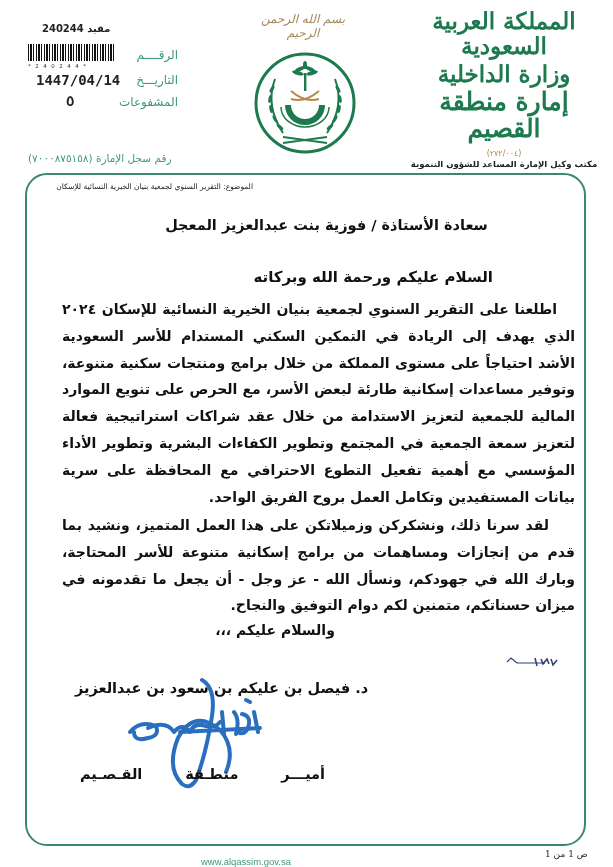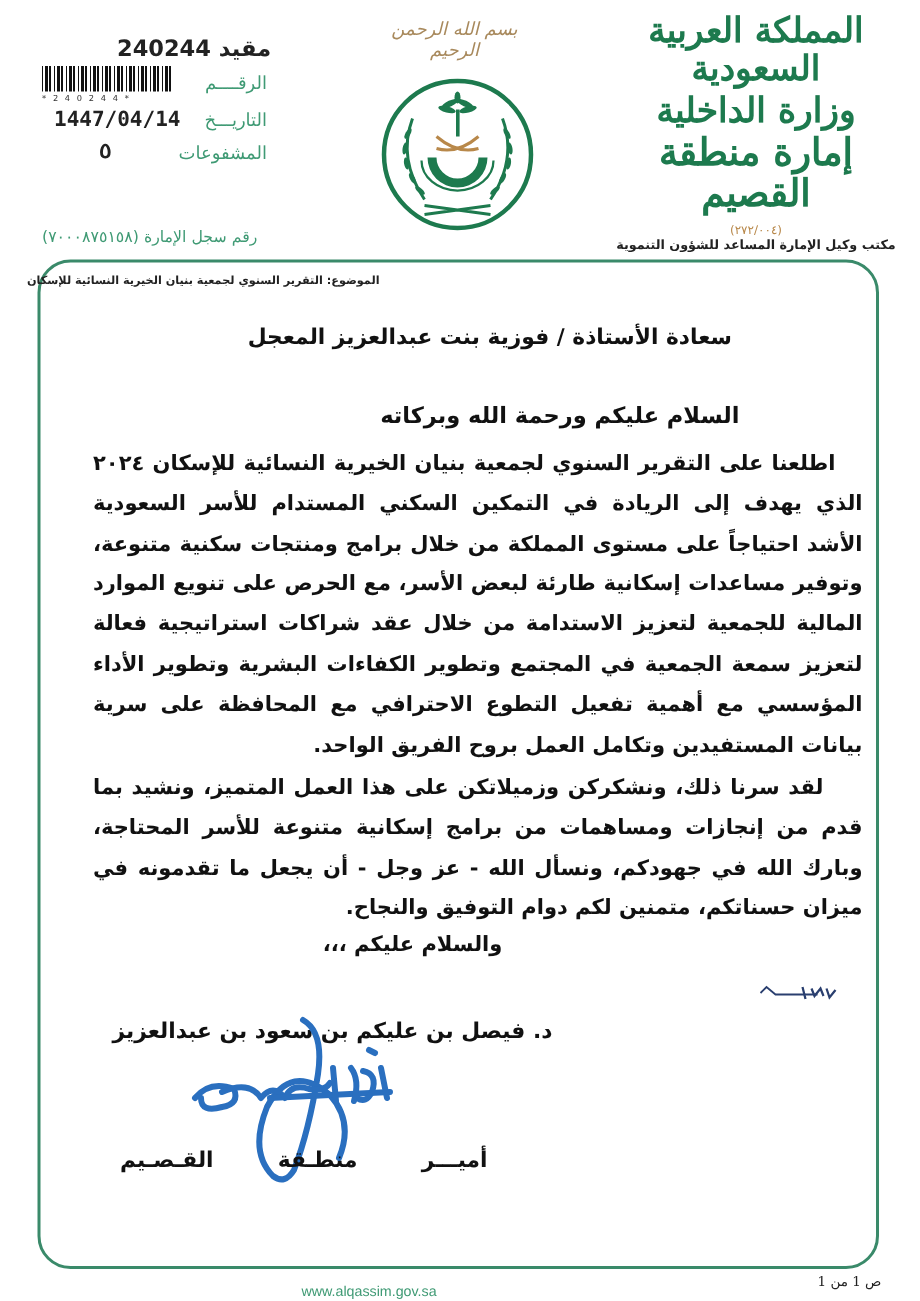--- a/index.html
+++ b/index.html
@@ -73,25 +73,24 @@
     .ref-block {
       left: 28px;
       top: 20px;
       width: 150px;
     }
     .muqayyad {
       position: absolute;
       left: 14px;
       top: 3px;
       direction: rtl;
-      font-size: 15px;
-      font-weight: bold;
-      color: #222;
-      white-space: nowrap;
-      margin-left: 36px;
+      font-size: 10px;
+      font-weight: bold;
+      color: #222;
+      white-space: nowrap;
     }
     .ref-row {
       position: absolute;
       left: 0;
       width: 150px;
       height: 20px;
     }
     .ref-label {
       position: absolute;
       right: 0;
@@ -148,21 +147,21 @@
       border-radius: 22px;
       box-sizing: border-box;
     }
     .subject {
       right: 360px;
       left: 45px;
       top: 182px;
       direction: rtl;
       text-align: right;
       font-size: 7.5px;
-      font-weight: bold;
+      font-weight: normal;
       color: #222;
       white-space: nowrap;
     }
     .addressee {
       left: 80px;
       right: 40px;
       top: 216px;
       direction: rtl;
       text-align: center;
       font-weight: bold;

